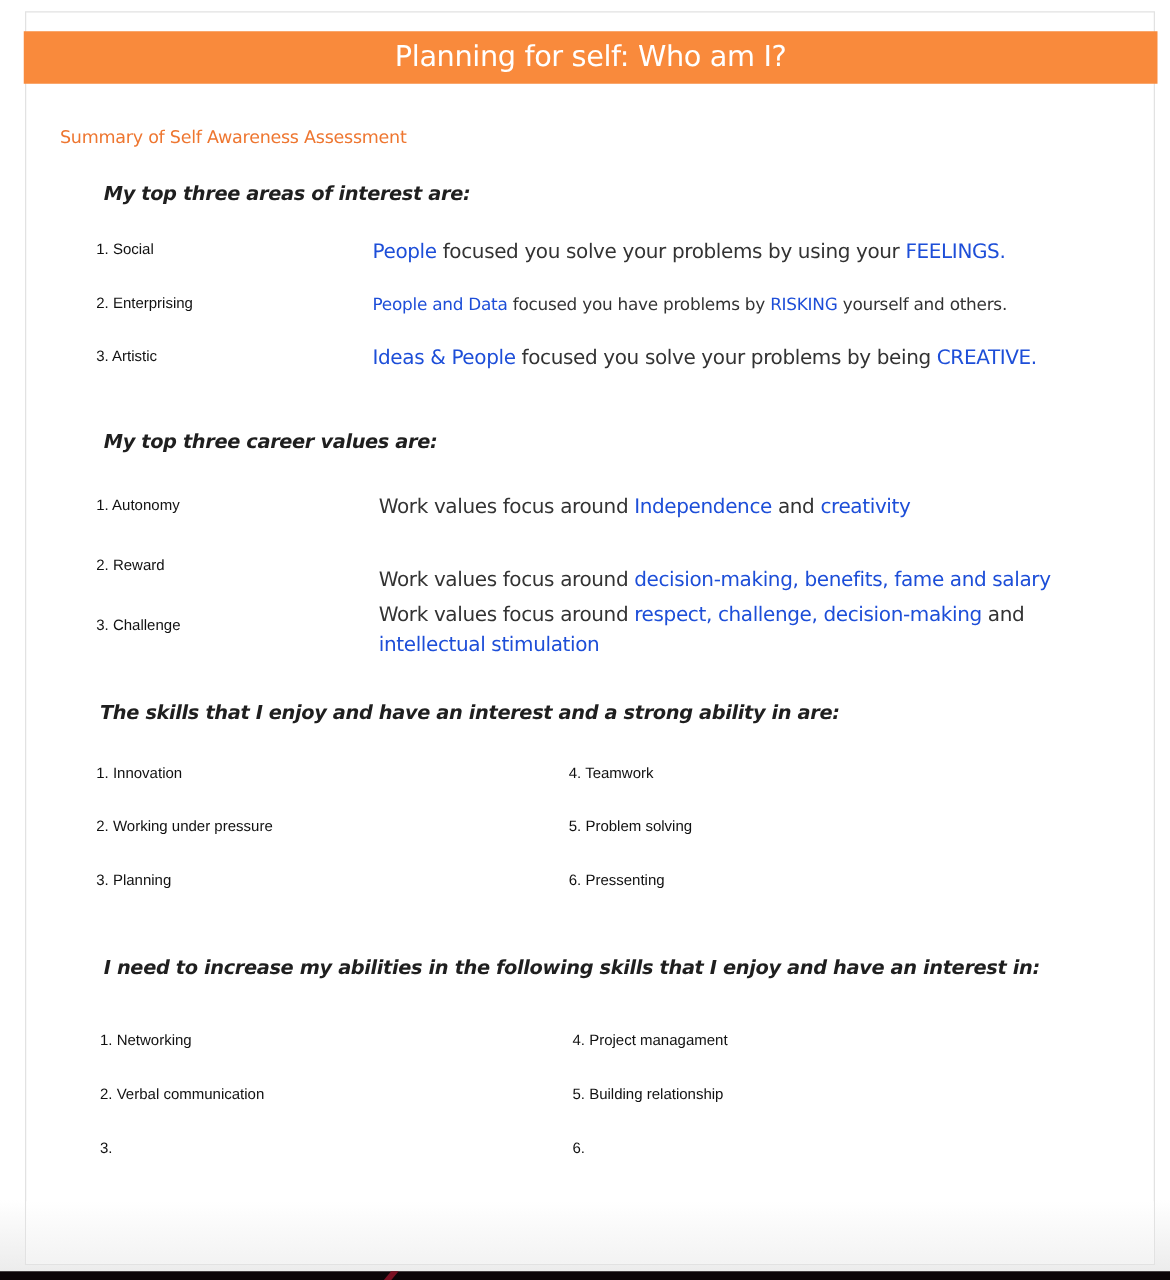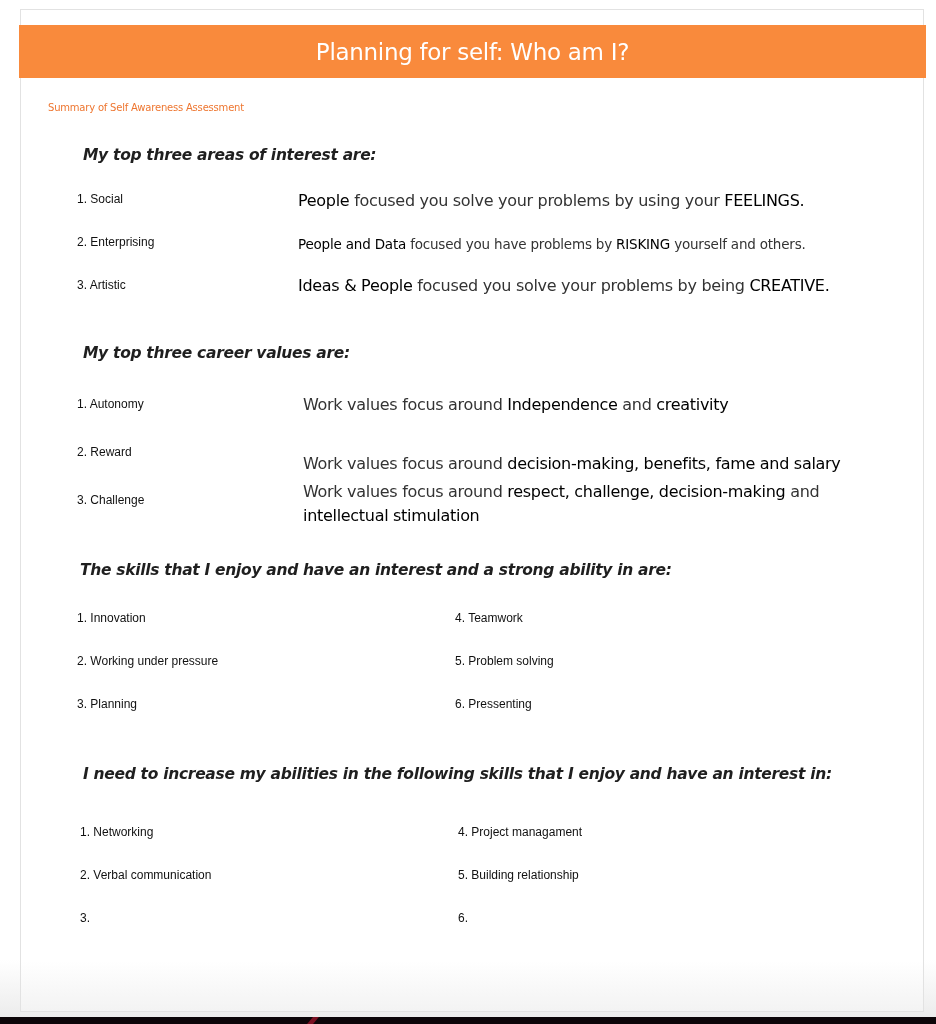--- a/index.html
+++ b/index.html
@@ -23,36 +23,36 @@
     }
     .bottom-strip {
       position: absolute; left: 0; top: 1017px; width: 936px; height: 7px;
       background: #0c0508;
     }
     .bottom-strip .accent {
       position: absolute; left: 310px; top: 0; width: 6px; height: 7px;
       background: #7a1022; transform: skewX(-40deg);
     }
     .header-bar {
-      position: absolute; left: 19px; top: 25px; width: 907px; height: 53px;
+      position: absolute; left: 19px; top: 25px; width: 907px; height: 42px;
       background: #f98a3c;
       display: flex; align-items: center; justify-content: center;
     }
     .header-title {
       color: #ffffff; font-size: 23px; font-weight: normal; letter-spacing: -0.3px;
     }
     .abs { position: absolute; white-space: nowrap; }
-    .subtitle { color: #ee7630; font-size: 10px; letter-spacing: -0.2px; }
+    .subtitle { color: #ee7630; font-size: 14px; letter-spacing: -0.2px; }
     .section-heading { color: #1f1f1f; font-size: 15.5px; font-weight: bold; letter-spacing: -0.3px; font-weight: 600; font-style: italic; }
     .item {
       font-family: "Liberation Sans", sans-serif; font-size: 12px; color: #111;
     }
     .desc { font-size: 16px; color: #333; letter-spacing: -0.3px; }
     .desc.small { font-size: 13.5px; letter-spacing: -0.2px; }
-    .hl { color: #000000; }
+    .hl { color: #1d4ed8; }
   </style>
 </head>
 <body>
 
 <div class="bg-fade"></div>
 <div class="card">
   <div class="card-bottom-fade"></div>
 </div>
 
 <div class="header-bar">

